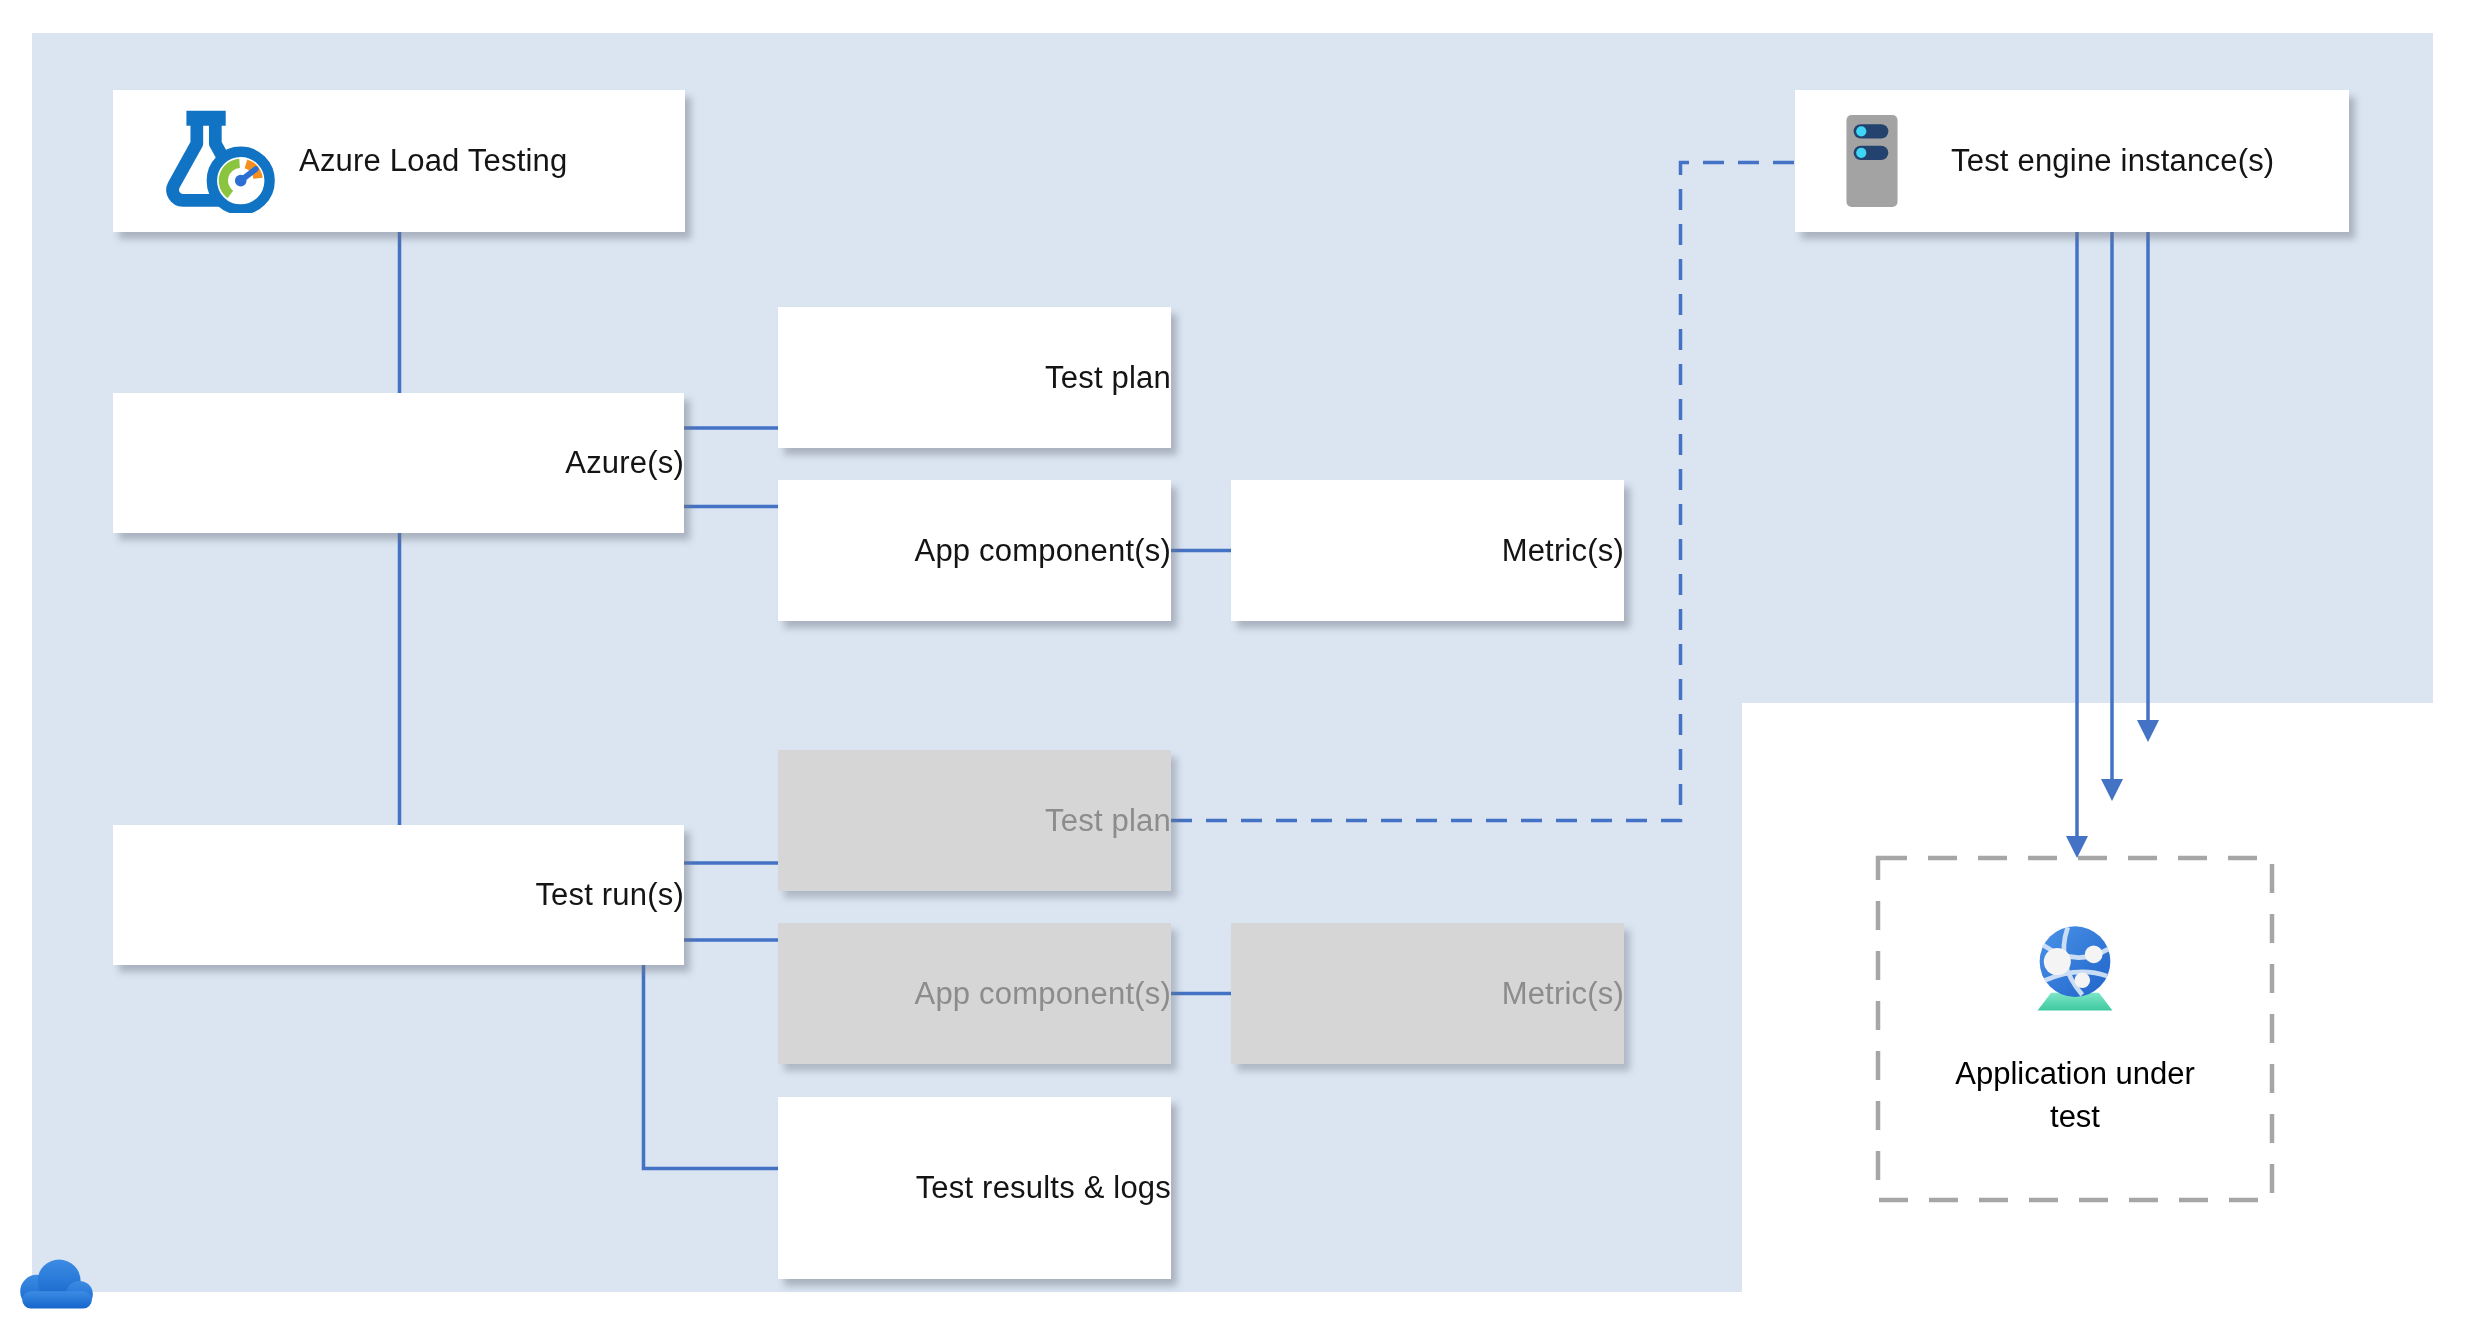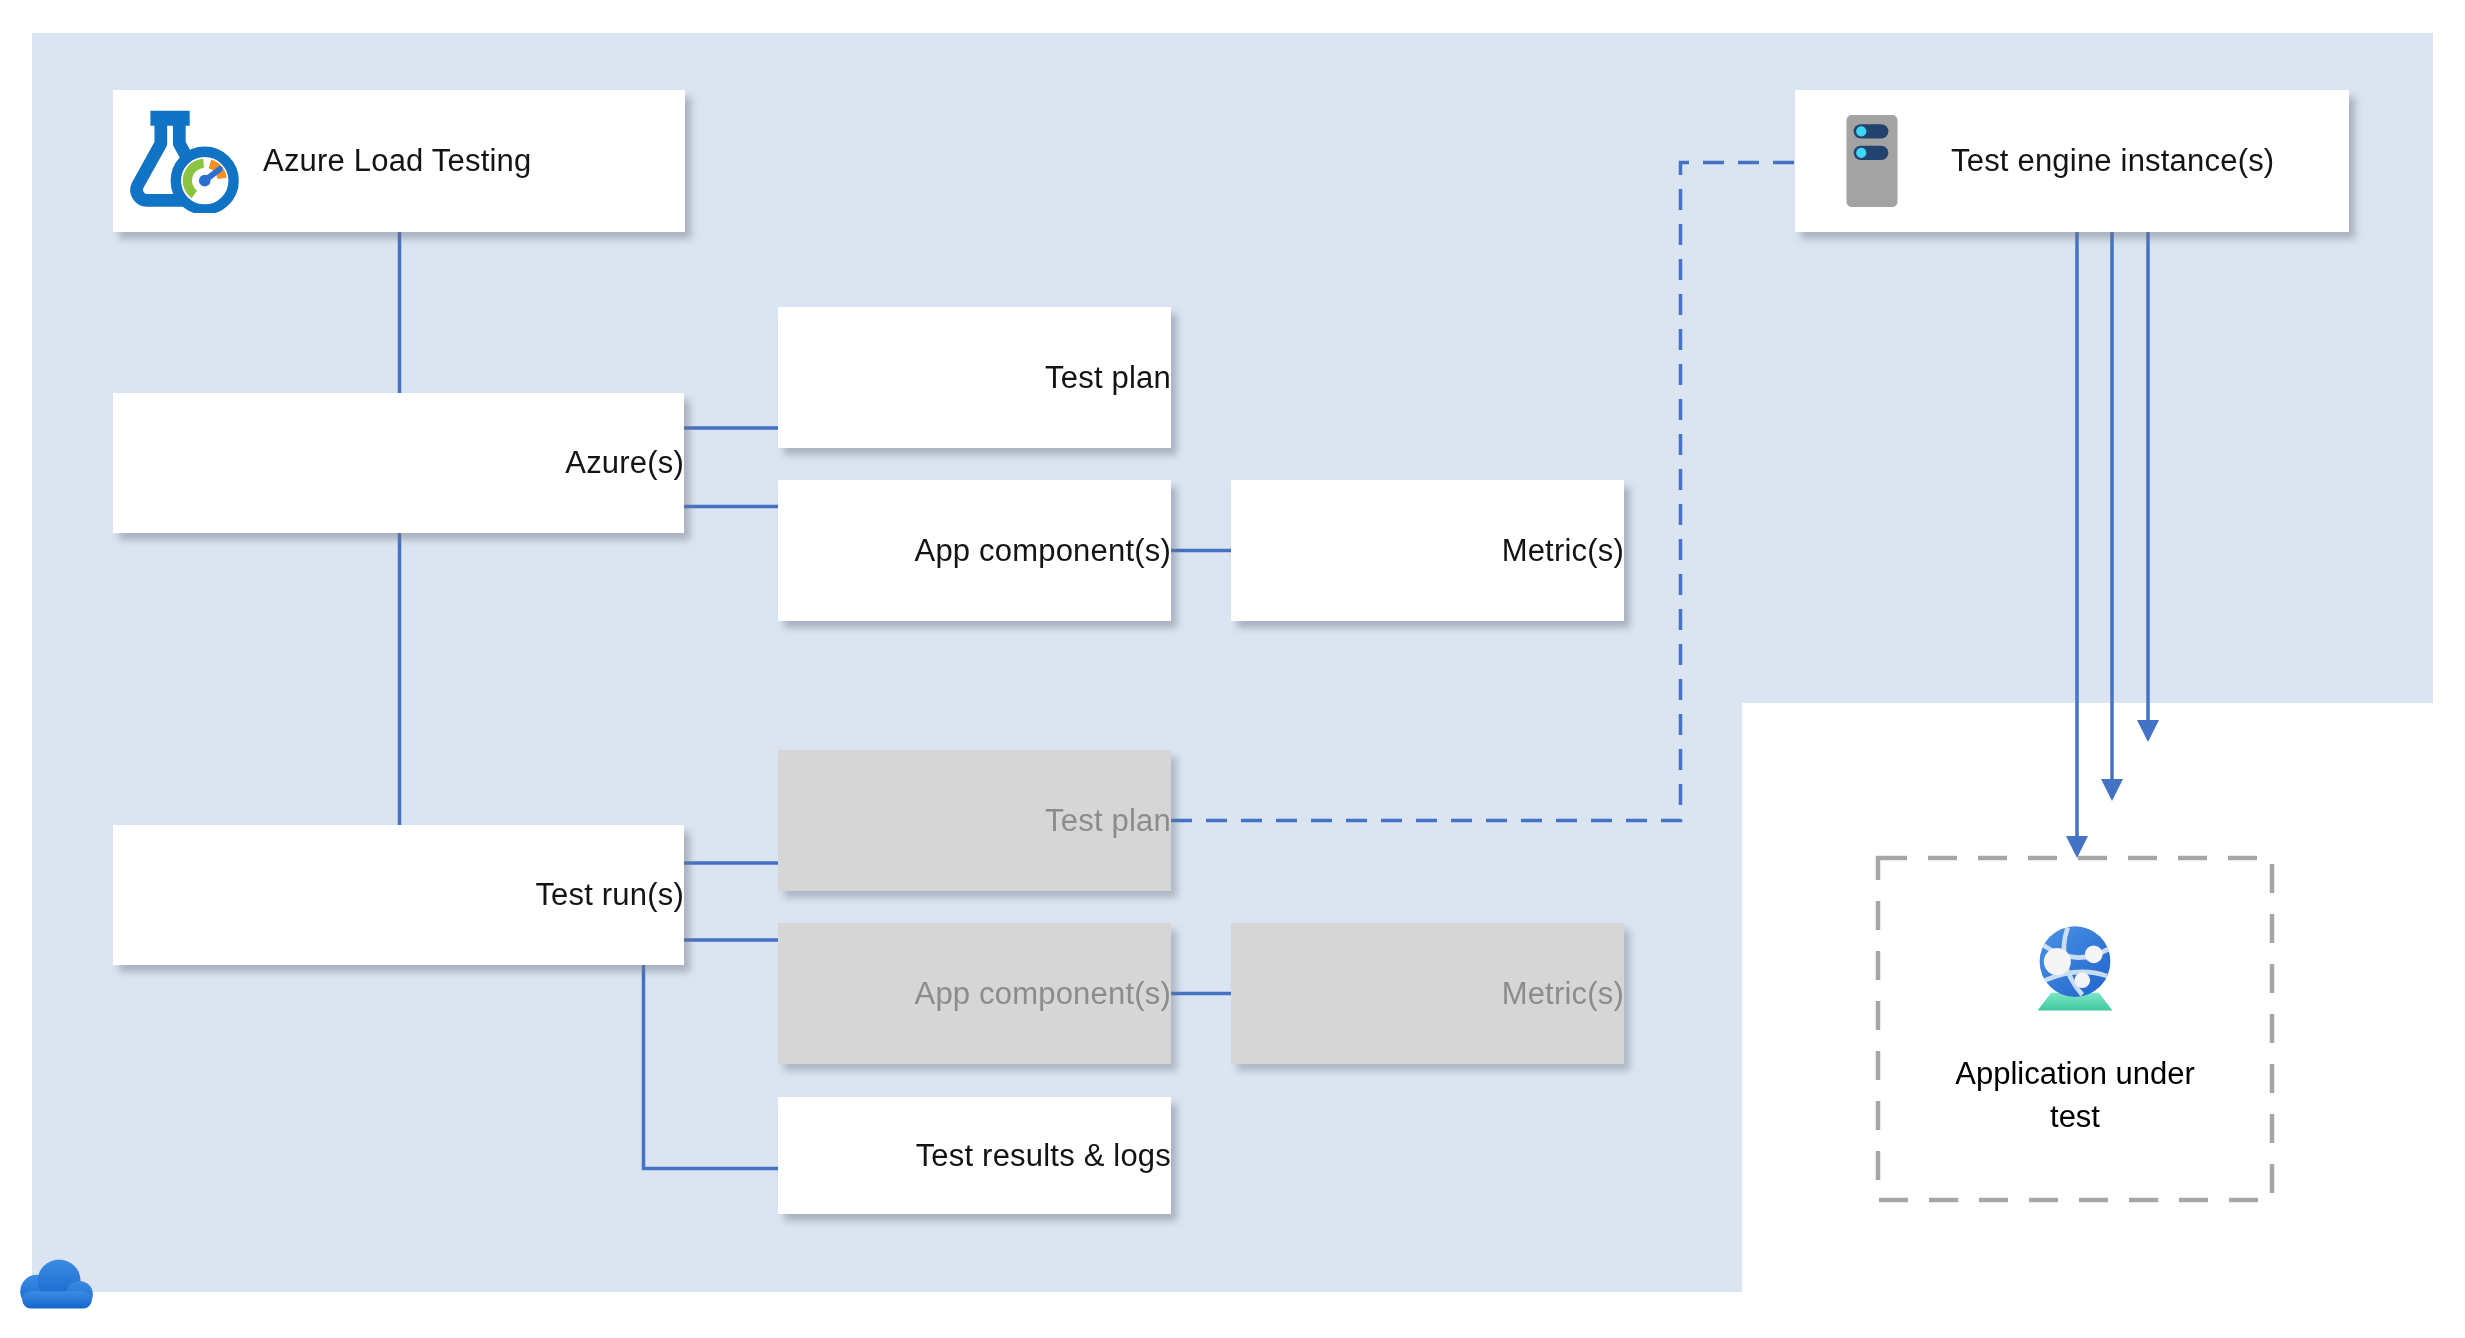--- a/index.html
+++ b/index.html
@@ -50,21 +50,21 @@
       <line x1="2148" y1="232" x2="2148" y2="724"></line>
     </g>
     <g fill="#4472c4" stroke="none">
       <polygon points="2077,858 2066,836 2088,836"></polygon>
       <polygon points="2112,801 2101,779 2123,779"></polygon>
       <polygon points="2148,742 2137,720 2159,720"></polygon>
     </g>
     <rect x="1878" y="858" width="394" height="342" fill="none" stroke="#a6a6a6" stroke-width="4.5" stroke-dasharray="29 21"></rect>
   </svg>
 
-  <div class="node iconbox" style="left:113px;top:90px;width:572px;height:142px;gap:22px;box-sizing:border-box;">
+  <div class="node iconbox" style="left:113px;top:90px;width:572px;height:142px;padding-left:36px;gap:22px;box-sizing:border-box;">
     <svg class="icon" width="128" height="104" viewBox="0 0 100 90">
       <path d="M36 12 V30 L16 66 a9 9 0 0 0 8 13 h40 a9 9 0 0 0 8 -13 L52 30 V12" fill="#ffffff" stroke="#1173c4" stroke-width="11" stroke-linejoin="round"></path>
       <line x1="27" y1="8" x2="61" y2="8" stroke="#1173c4" stroke-width="13"></line>
       <circle cx="74" cy="62" r="25" fill="#ffffff" stroke="#1173c4" stroke-width="9"></circle>
       <path d="M65 74 A 15 15 0 0 1 73 47" fill="none" stroke="#8bc53f" stroke-width="8"></path>
       <path d="M78.5 47.5 A 15 15 0 0 1 89 60" fill="none" stroke="#f78f1e" stroke-width="8"></path>
       <line x1="74" y1="62" x2="87" y2="52" stroke="#2a6fd1" stroke-width="5" stroke-linecap="round"></line>
       <circle cx="74" cy="62" r="5" fill="#2a6fd1"></circle>
     </svg>
     <span class="lbl">Azure Load Testing</span>
@@ -106,21 +106,21 @@
   </div>
 
   <div class="node gray" style="left:778px;top:923px;width:393px;height:141px;">
     <span class="lbl">App component(s)</span>
   </div>
 
   <div class="node gray" style="left:1231px;top:923px;width:393px;height:141px;">
     <span class="lbl">Metric(s)</span>
   </div>
 
-  <div class="node" style="left:778px;top:1097px;width:393px;height:117px;">
+  <div class="node" style="left:778px;top:1097px;width:393px;height:182px;">
     <span class="lbl">Test results &amp; logs</span>
   </div>
 
   <div class="aut" style="left:1878px;top:858px;width:394px;height:342px;gap:28px;">
     <svg class="icon" width="120" height="104" viewBox="0 0 110 100">
       <defs>
         <linearGradient id="gl" x1="0" y1="0" x2="1" y2="1">
           <stop offset="0" stop-color="#4b93e8"></stop>
             <stop offset="1" stop-color="#1f63c9"></stop>
         </linearGradient>

